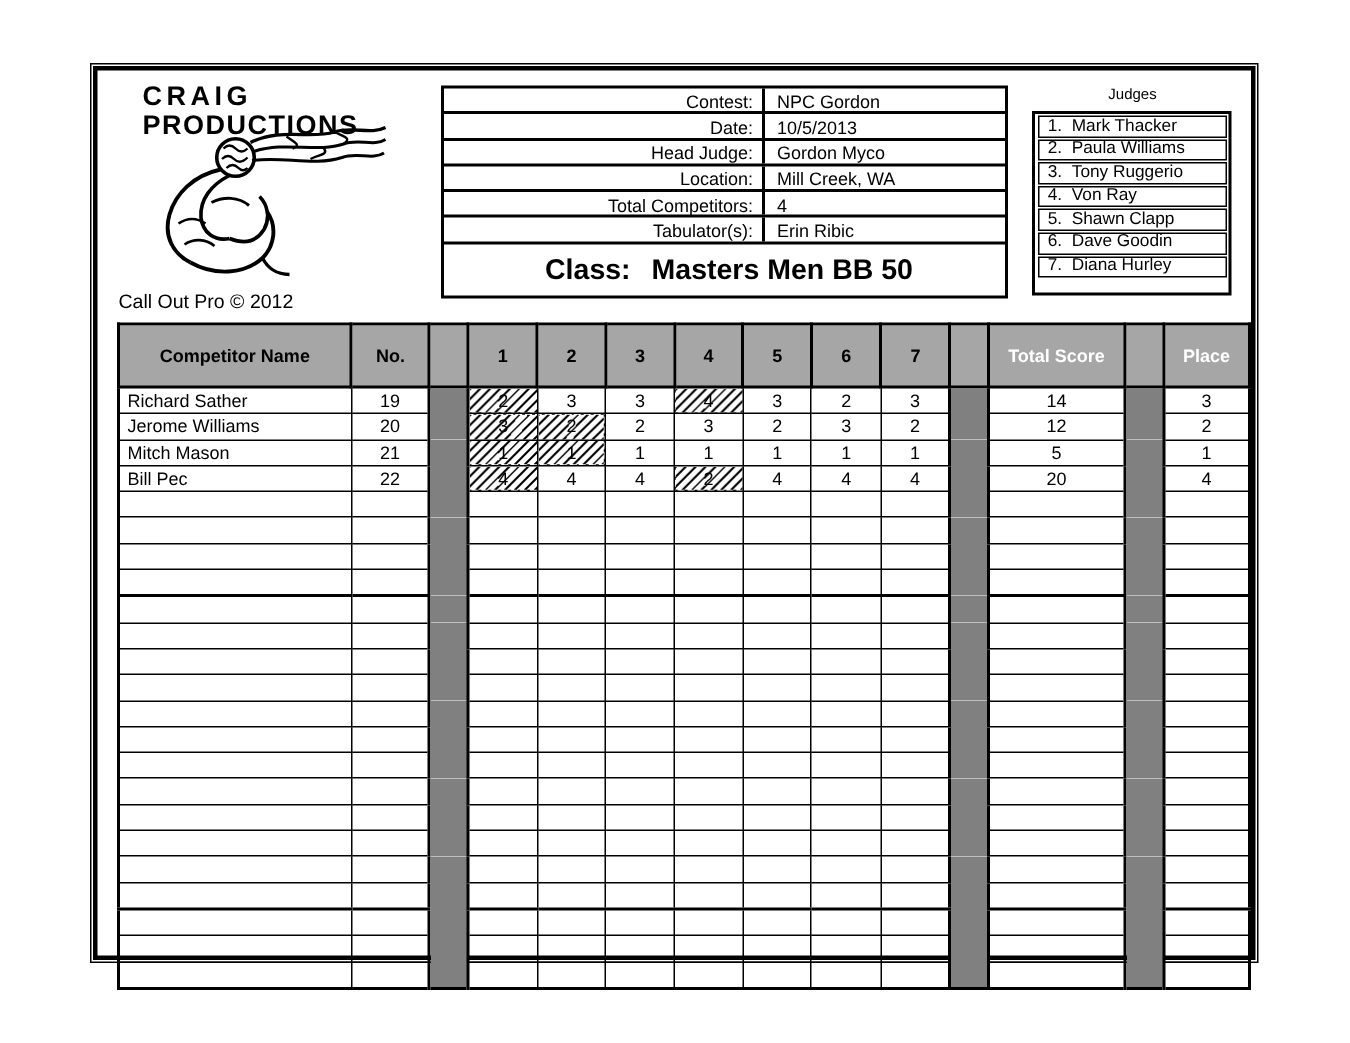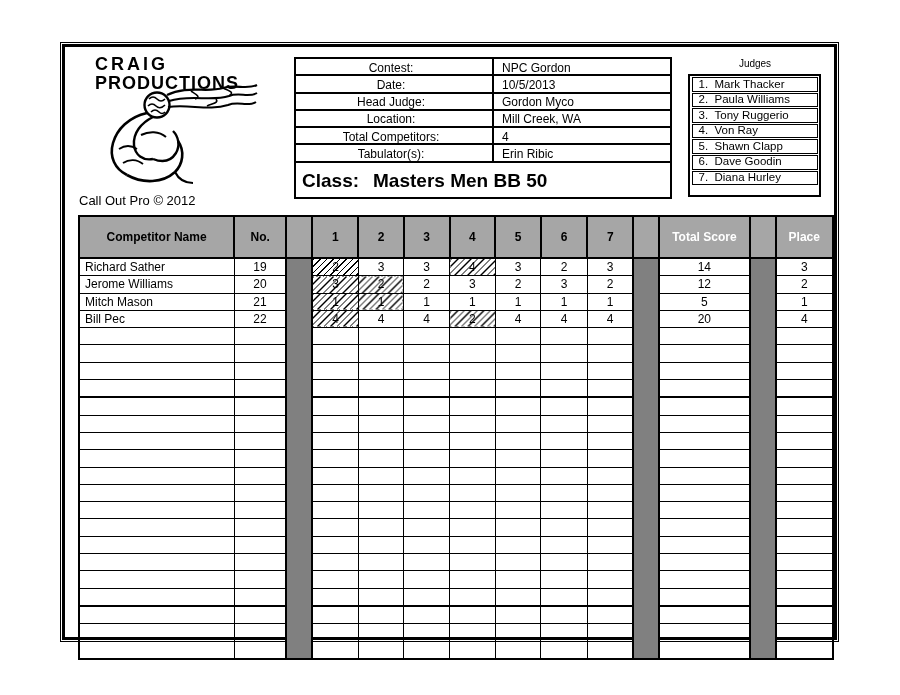--- a/index.html
+++ b/index.html
@@ -12,23 +12,23 @@
   
   .logo-text{position:absolute;left:30px;top:8px;font-family:Liberation Sans, sans-serif;font-weight:bold;line-height:1.05;}
   .logo-line1{font-size:18px;letter-spacing:3px;}
   .logo-line2{font-size:18px;letter-spacing:1px;}
   .muscleman{position:absolute;left:6px;top:32px;}
   .credit{position:absolute;left:14px;top:146px;font-size:13px;}
 
   
   .info-box{position:absolute;left:229px;top:10px;width:378px;height:142px;box-sizing:border-box;border:2px solid #000;}
   .info-row{display:flex;height:17.3px;border-bottom:2px solid #000;box-sizing:border-box;font-size:12px;}
-  .info-label{width:198px;box-sizing:border-box;text-align:center;padding:1.5px 6px 0 0;border-right:2px solid #000;}
+  .info-label{width:214px;box-sizing:border-box;text-align:right;padding:1.5px 6px 0 0;border-right:2px solid #000;}
   .info-value{flex:1;padding:1.5px 0 0 8px;}
-  .class-row{height:36px;display:flex;align-items:center;font-size:19px;font-weight:bold;padding-left:6px;}
+  .class-row{height:36px;display:flex;align-items:center;font-size:19px;font-weight:bold;padding-left:6px;justify-content:center;}
   .class-value{margin-left:14px;}
 
   
   .judges-title{position:absolute;left:620px;top:11px;width:140px;text-align:center;font-size:10px;}
   .judges-box{position:absolute;left:623px;top:27px;width:133px;height:123px;box-sizing:border-box;border:2.5px solid #000;padding:1px 1.5px;}
   .judge-row{box-sizing:border-box;height:14.6px;border:1.5px solid #000;margin-bottom:1px;font-size:11.5px;line-height:11.5px;padding:0.5px 0 0 6px;display:flex;}
   .judge-num{width:16px;}
 
   
   .score-wrap{position:absolute;left:13px;top:168px;}

